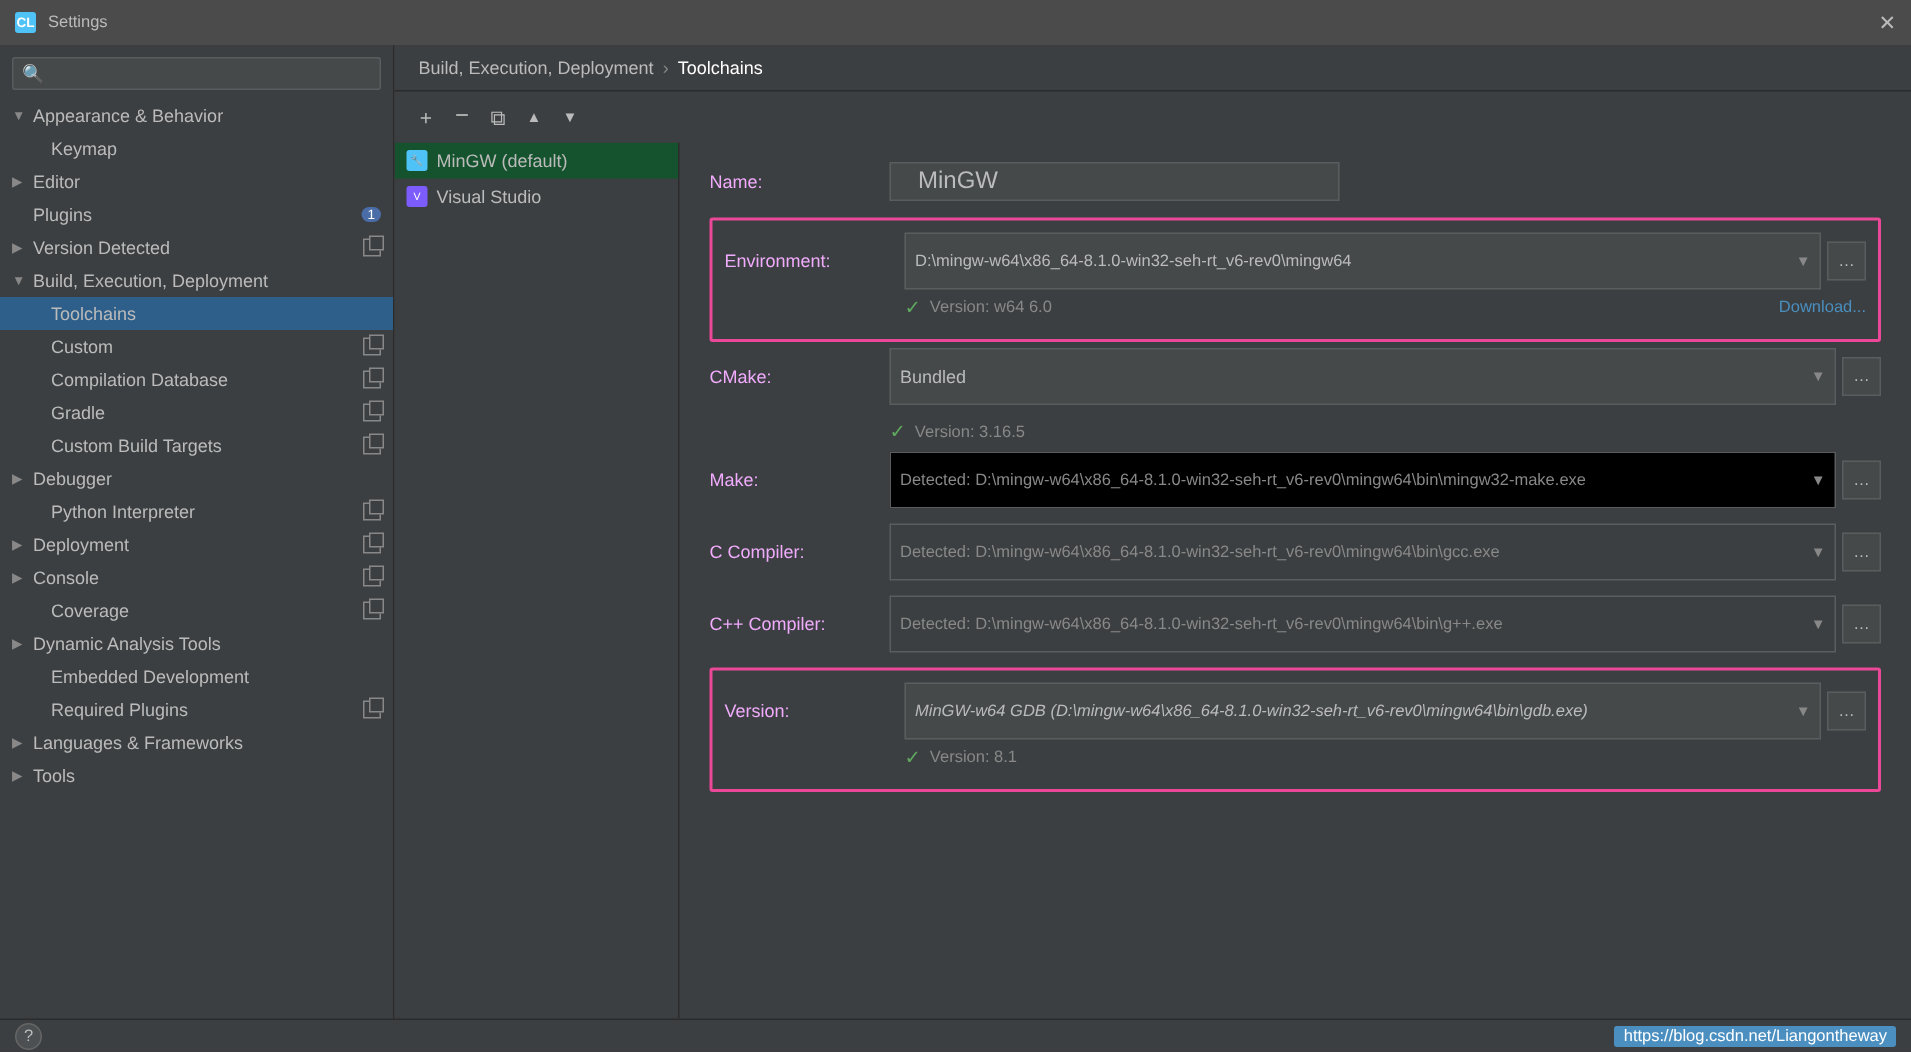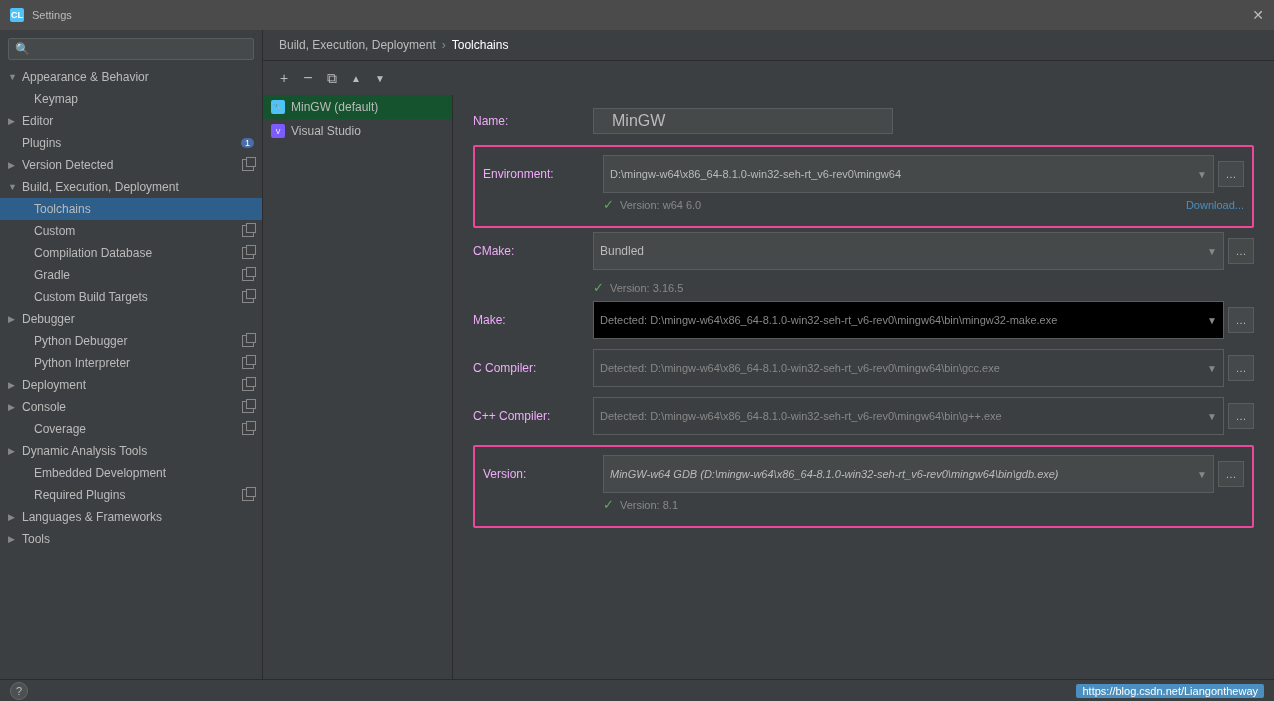--- a/index.html
+++ b/index.html
@@ -454,25 +454,20 @@
           <span class="arrow"></span>
           <span class="label">Custom Build Targets</span>
           <span class="copy-icon"></span>
         </div>
 
         <div class="tree-item">
           <span class="arrow">▶</span>
           <span class="label">Debugger</span>
         </div>
 
-        <div class="tree-item indent1">
-          <span class="arrow"></span>
-          <span class="label">Python Debugger</span>
-          <span class="copy-icon"></span>
-        </div>
 
         <div class="tree-item indent1">
           <span class="arrow"></span>
           <span class="label">Python Interpreter</span>
           <span class="copy-icon"></span>
         </div>
 
         <div class="tree-item">
           <span class="arrow">▶</span>
           <span class="label">Deployment</span>

